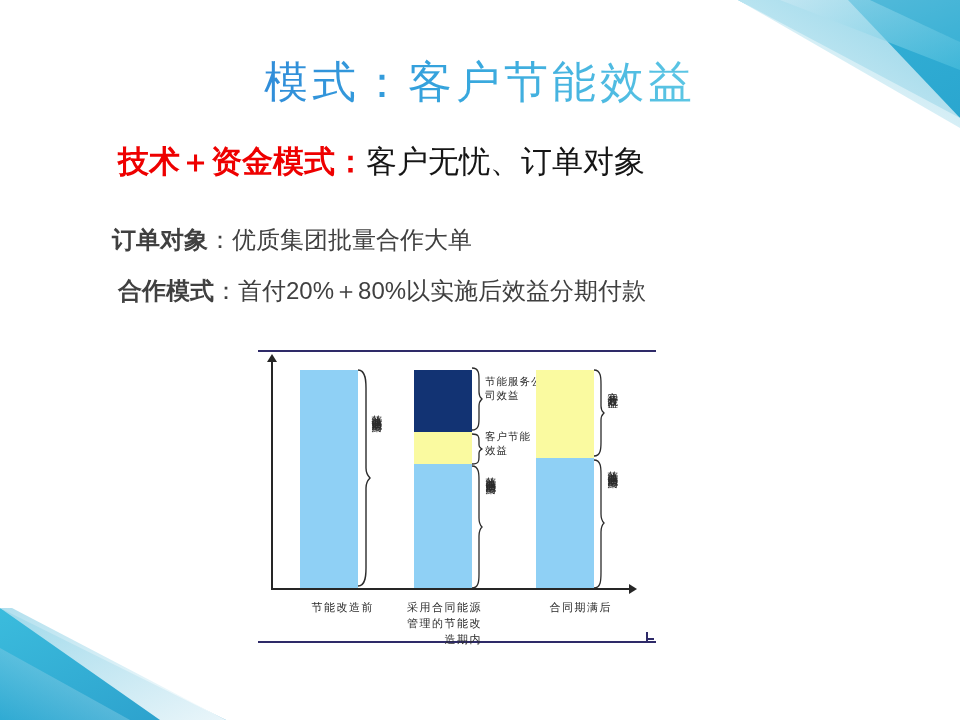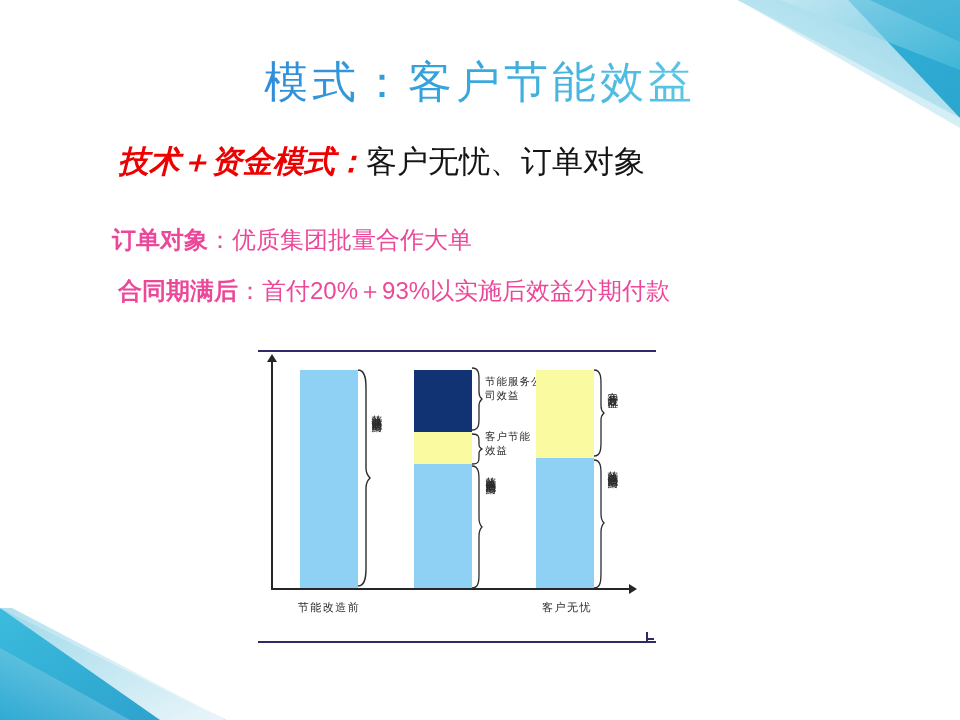--- a/index.html
+++ b/index.html
@@ -45,32 +45,31 @@
     position: absolute;
     top: 143px;
     left: 118px;
     font-size: 31px;
     line-height: 1.25;
     white-space: nowrap;
   }
   #headline .hl-red {
     color: #ee0000;
     font-weight: bold;
-    font-style: italic;
   }
   #headline .hl-black {
     color: #151515;
     font-weight: 400;
   }
 
   
   .bullet-line {
     position: absolute;
     font-size: 24px;
-    color: #ec4899;
+    color: #404040;
     white-space: nowrap;
     line-height: 1.3;
     text-align: right;
   }
   #bullet-0 { top: 224px; left: 112px; }
   #bullet-1 { top: 275px; left: 118px; }
   .bullet-line .b-key { font-weight: bold; }
   .bullet-line .b-val { font-weight: 400; }
 
   
@@ -176,21 +175,21 @@
     color: #2b2b2b;
     letter-spacing: 1px;
   }
   .xlabel {
     position: absolute;
     font-family: "DejaVu Serif", "Liberation Serif", serif;
     font-size: 11px;
     line-height: 1.45;
     color: #2b2b2b;
     letter-spacing: 1.5px;
-    text-align: center;
+    text-align: right;
   }
 </style>
 </head>
 <body>
 
 <svg class="deco" id="deco-tr" viewBox="0 0 240 130" preserveAspectRatio="none">
   <defs>
     <linearGradient id="gtr1" x1="0" y1="0" x2="1" y2="1">
       <stop offset="0" stop-color="#cfeaf4"></stop>
       <stop offset="1" stop-color="#4ec1de"></stop>
@@ -233,21 +232,21 @@
 <div id="slide-title">模式：客户节能效益</div>
 
 <div id="headline">
   <span class="hl-red">技术＋资金模式：</span><span class="hl-black">客户无忧、订单对象</span>
 </div>
 
 <div class="bullet-line" id="bullet-0">
   <span class="b-key">订单对象</span><span class="b-val">：</span><span class="b-val">优质集团批量合作大单</span>
 </div>
 <div class="bullet-line" id="bullet-1">
-  <span class="b-key">合同期满后</span><span class="b-val">：</span><span class="b-val">首付20%＋93%以实施后效益分期付款</span>
+  <span class="b-key">合作模式</span><span class="b-val">：</span><span class="b-val">首付20%＋80%以实施后效益分期付款</span>
 </div>
 
 <div id="chart-block">
 
   <div id="chart-rule-top"></div>
   <div id="chart-rule-bottom"></div>
   <div id="chart-rule-bottom-tick"></div>
   <div id="chart-rule-bottom-tick2"></div>
 
   <div id="y-axis"></div>
@@ -309,15 +308,16 @@
   <div class="vlabel" style="left:348px; top:34px;">客户节能效益</div>
 
   <div class="brace" style="left:335px; top:108px;">
     <svg width="12" height="132" viewBox="0 0 12 132">
       <path d="M1,2 C8,2 8,10 8,16 L8,56 C8,62 10,64 11,65 C10,66 8,68 8,74 L8,114 C8,122 8,130 1,130" fill="none" stroke="#2c2c2c" stroke-width="1.3"></path>
     </svg>
   </div>
   <div class="vlabel" style="left:348px; top:112px;">节能改造后能源费用</div>
 
   <div class="xlabel" style="left:26px; top:250px; width:90px;">节能改造前</div>
-  <div class="xlabel" style="left:264px; top:250px; width:90px;">客户无忧</div>
+  <div class="xlabel" style="left:148px; top:250px; width:76px;">采用合同能源管理的节能改造期内</div>
+  <div class="xlabel" style="left:264px; top:250px; width:90px;">合同期满后</div>
 
 </div>
 
 </body></html>

